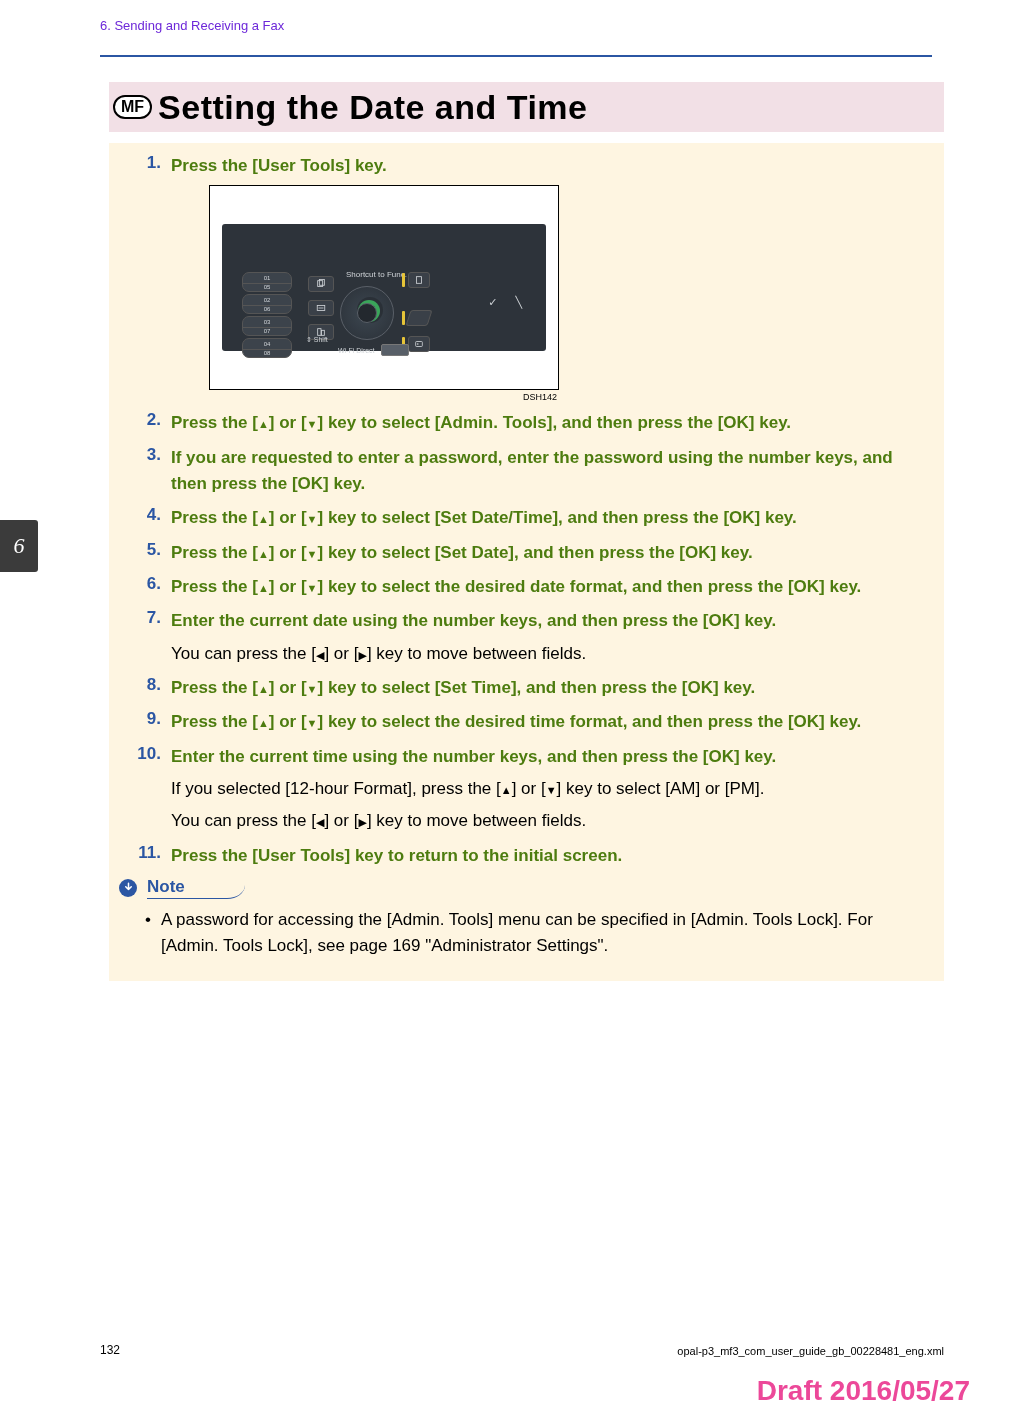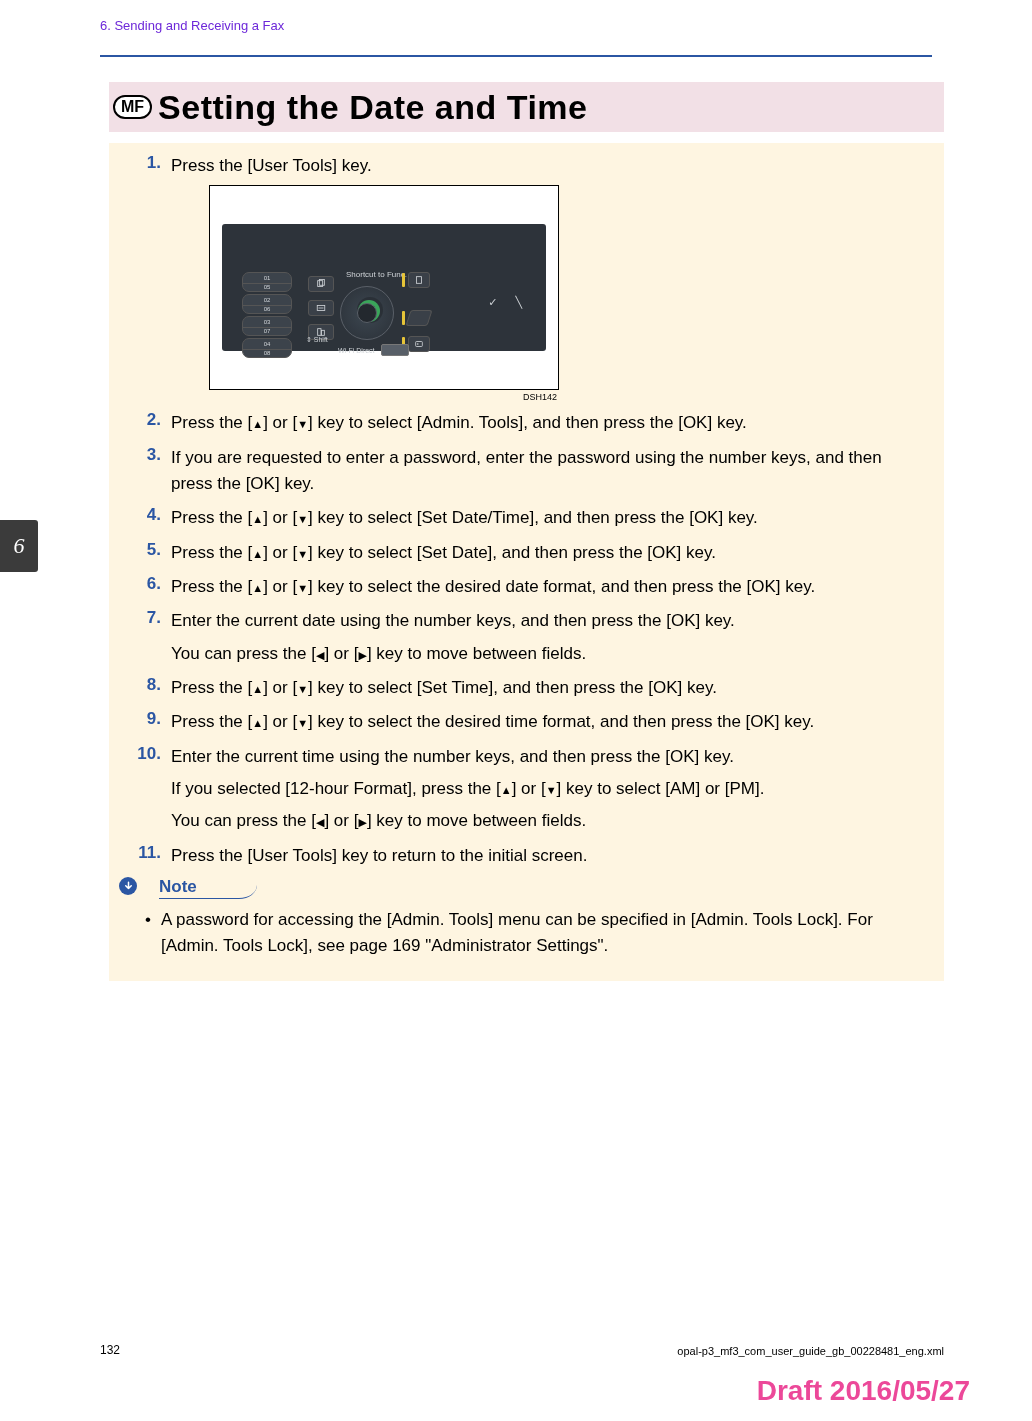--- a/index.html
+++ b/index.html
@@ -81,22 +81,22 @@
     content: counter(step) ".";
     position: absolute;
     left: 0;
     width: 28px;
     text-align: right;
     color: #2b56a3;
     font-weight: bold;
     font-size: 17px;
   }
   .step-main {
-    color: #000000;
-    font-weight: normal;
+    color: #4d7c0f;
+    font-weight: bold;
     font-size: 17px;
     line-height: 1.55;
   }
   .step-sub {
     color: #000;
     font-weight: normal;
     font-size: 17px;
     line-height: 1.55;
     margin-top: 6px;
   }
@@ -240,21 +240,22 @@
     font-size: 9px;
     color: #000;
     margin-top: 2px;
     padding-right: 2px;
   }
 
   .tri { display: inline-block; font-size: 11px; vertical-align: baseline; line-height: 1; }
 
   .note-row {
     display: flex;
-    gap: 22px;
+    align-items: center;
+    gap: 10px;
     margin: 6px 0 8px -14px;
   }
   .note-icon {
     width: 18px; height: 18px;
     border-radius: 50%;
     background: #2b56a3;
     display: inline-flex;
     align-items: center; justify-content: center;
     color: #fff;
     flex-shrink: 0;

